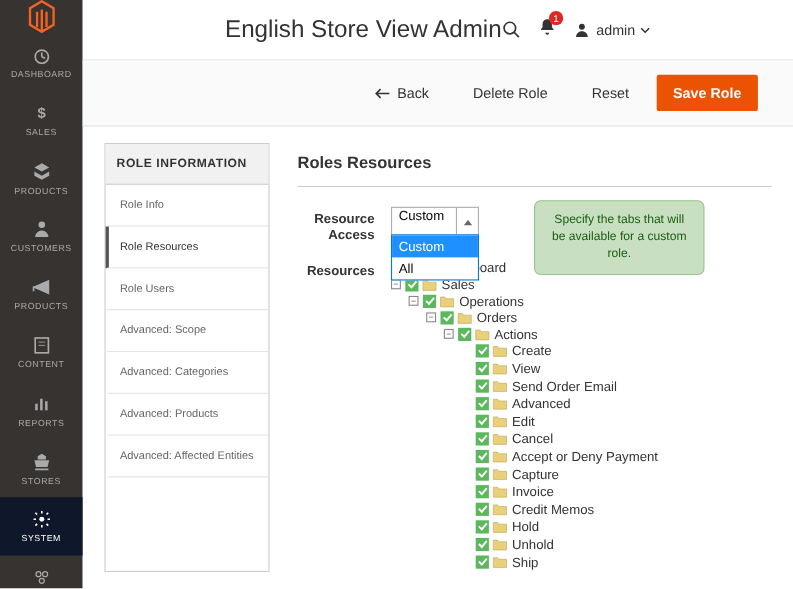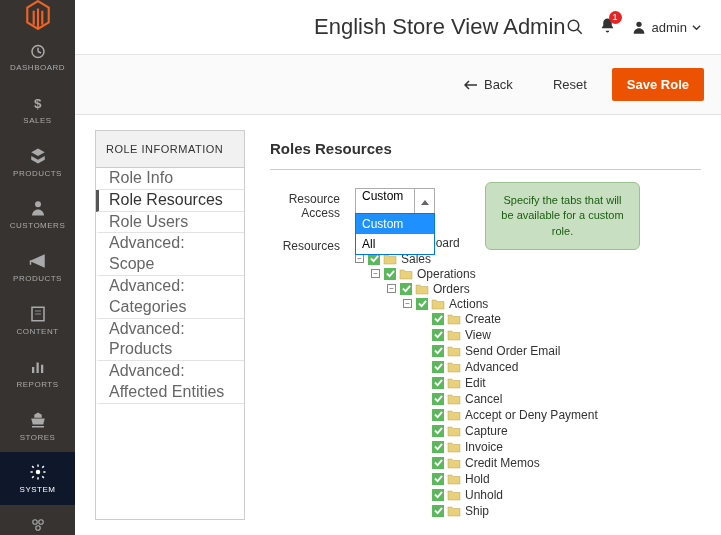--- a/index.html
+++ b/index.html
@@ -4,39 +4,39 @@
 <style>
 *{box-sizing:border-box;margin:0;padding:0;font-family:'Helvetica Neue',Arial,sans-serif}
 body{width:721px;height:535px;overflow:hidden;background:#fff}
 .wrap{display:flex;height:535px}
 .side{width:75px;background:#373330;display:flex;flex-direction:column;align-items:center;color:#aaa;font-size:8px;letter-spacing:.5px}
 .logo{width:75px;height:55px;display:flex;align-items:center;justify-content:center}
 .side-item{width:75px;padding:10px 0;display:flex;flex-direction:column;align-items:center;gap:4px;cursor:pointer;text-align:center;line-height:1.1}
 .side-item.active{background:#0f172a;color:#fff}
 .side-item .ic{width:20px;height:20px;display:flex;align-items:center;justify-content:center}
 .main{flex:1;display:flex;flex-direction:column;overflow:hidden}
-.topbar{height:55px;display:flex;align-items:center;justify-content:flex-end;padding:0 20px;border-bottom:1px solid #e3e3e3}
+.topbar{height:55px;display:flex;align-items:center;justify-content:center;padding:0 20px;border-bottom:1px solid #e3e3e3}
 .title{font-size:22px;font-weight:300;color:#333}
 .top-icons{display:flex;align-items:center;gap:15px}
 .bell{position:relative}
 .badge{position:absolute;top:-6px;right:-6px;background:#e22626;color:#fff;font-size:9px;width:13px;height:13px;border-radius:50%;display:flex;align-items:center;justify-content:center}
 .admin-user{display:flex;align-items:center;gap:5px;font-size:13px;color:#333}
-.action-bar{height:60px;background:#fafafa;border-bottom:1px solid #e3e3e3;display:flex;align-items:center;justify-content:flex-end;padding:0 17px;gap:10px}
+.action-bar{height:60px;background:#fafafa;border-bottom:1px solid #e3e3e3;display:flex;align-items:center;justify-content:flex-end;padding:0 32px;gap:10px}
 .btn{border:none;background:none;font-size:13px;color:#333;padding:9px 15px;cursor:pointer}
 .btn-primary{background:#eb5202;color:#fff;font-weight:700;border-radius:2px}
 .back{display:flex;align-items:center;gap:6px}
 .content{flex:1;display:flex;padding:15px 20px;gap:0;overflow:hidden}
 .tabs{width:150px;border:1px solid #ccc}
-.tabs-head{background:#f1f1f1;padding:12px 10px;font-size:11px;font-weight:400;color:#333;letter-spacing:.5px;border-bottom:1px solid #ccc}
-.tab{padding:0 10px;font-size:16px;color:#666;border-bottom:1px solid #e3e3e3;border-left:3px solid transparent;cursor:pointer;line-height:1.3}
+.tabs-head{background:#f1f1f1;padding:12px 10px;font-size:11px;font-weight:700;color:#333;letter-spacing:.5px;border-bottom:1px solid #ccc}
+.tab{padding:12px 10px;font-size:10px;color:#666;border-bottom:1px solid #e3e3e3;border-left:3px solid transparent;cursor:pointer;line-height:1.3}
 .tab.active{color:#333;font-weight:400;border-left-color:#555}
 .panel{flex:1;padding:0 0 0 25px;overflow:auto}
 .panel h2{font-size:15px;font-weight:600;color:#333;padding:10px 0 12px;border-bottom:1px solid #ccc;margin-bottom:18px}
 .row{display:flex;align-items:flex-start;margin-bottom:14px;position:relative}
-.lbl{width:85px;text-align:right;font-size:12px;font-weight:400;color:#333;padding-right:15px;padding-top:4px;line-height:1.2}
+.lbl{width:85px;text-align:right;font-size:12px;font-weight:700;color:#333;padding-right:15px;padding-top:4px;line-height:1.2}
 .sel-wrap{position:relative;width:92px}
 .sel{width:80px;height:26px;border:1px solid #adadad;font-size:12px;padding:0 20px 0 6px;background:#fff;position:relative}
 .sel-btn{position:absolute;right:0;top:0;width:20px;height:26px;border-left:1px solid #adadad;display:flex;align-items:center;justify-content:center}
 .dd{position:absolute;top:25px;left:0;width:80px;border:1px solid #007bd6;background:#fff;z-index:10}
 .dd-item{padding:3px 6px;font-size:12px;color:#000;cursor:pointer}
 .dd-item.sel-hl{background:#1e90ff;color:#fff}
 .tooltip{position:absolute;left:215px;top:-6px;background:#c8e0c1;border:1px solid #9ac28f;border-radius:6px;padding:10px 12px;font-size:11px;color:#1a5c11;width:155px;text-align:center;line-height:1.4}
 .tooltip::before{content:'';position:absolute;left:-8px;top:22px;border:8px solid transparent;border-right-color:#c8e0c1}
 .tree{font-size:12px;color:#333}
 .tree ul{list-style:none;padding-left:16px}
@@ -179,20 +179,21 @@
         </div>
       </div>
     </div>
     <div class="action-bar">
       <button class="btn back">
           <svg width="14" height="10" viewBox="0 0 14 10">
             <path d="M13 5H1M5 1L1 5l4 4" fill="none" stroke="#333" stroke-width="1.5"></path>
           </svg>
           <span>Back</span>
         </button>
+      <button class="btn">Delete Role</button>
       <button class="btn">Reset</button>
       <button class="btn btn-primary">Save Role</button>
     </div>
     <div class="content">
       <div class="tabs">
         <div class="tabs-head">ROLE INFORMATION</div>
         <div id="tab-list">
             <div class="tab">Role Info</div>
             <div class="tab active">Role Resources</div>
             <div class="tab">Role Users</div>

